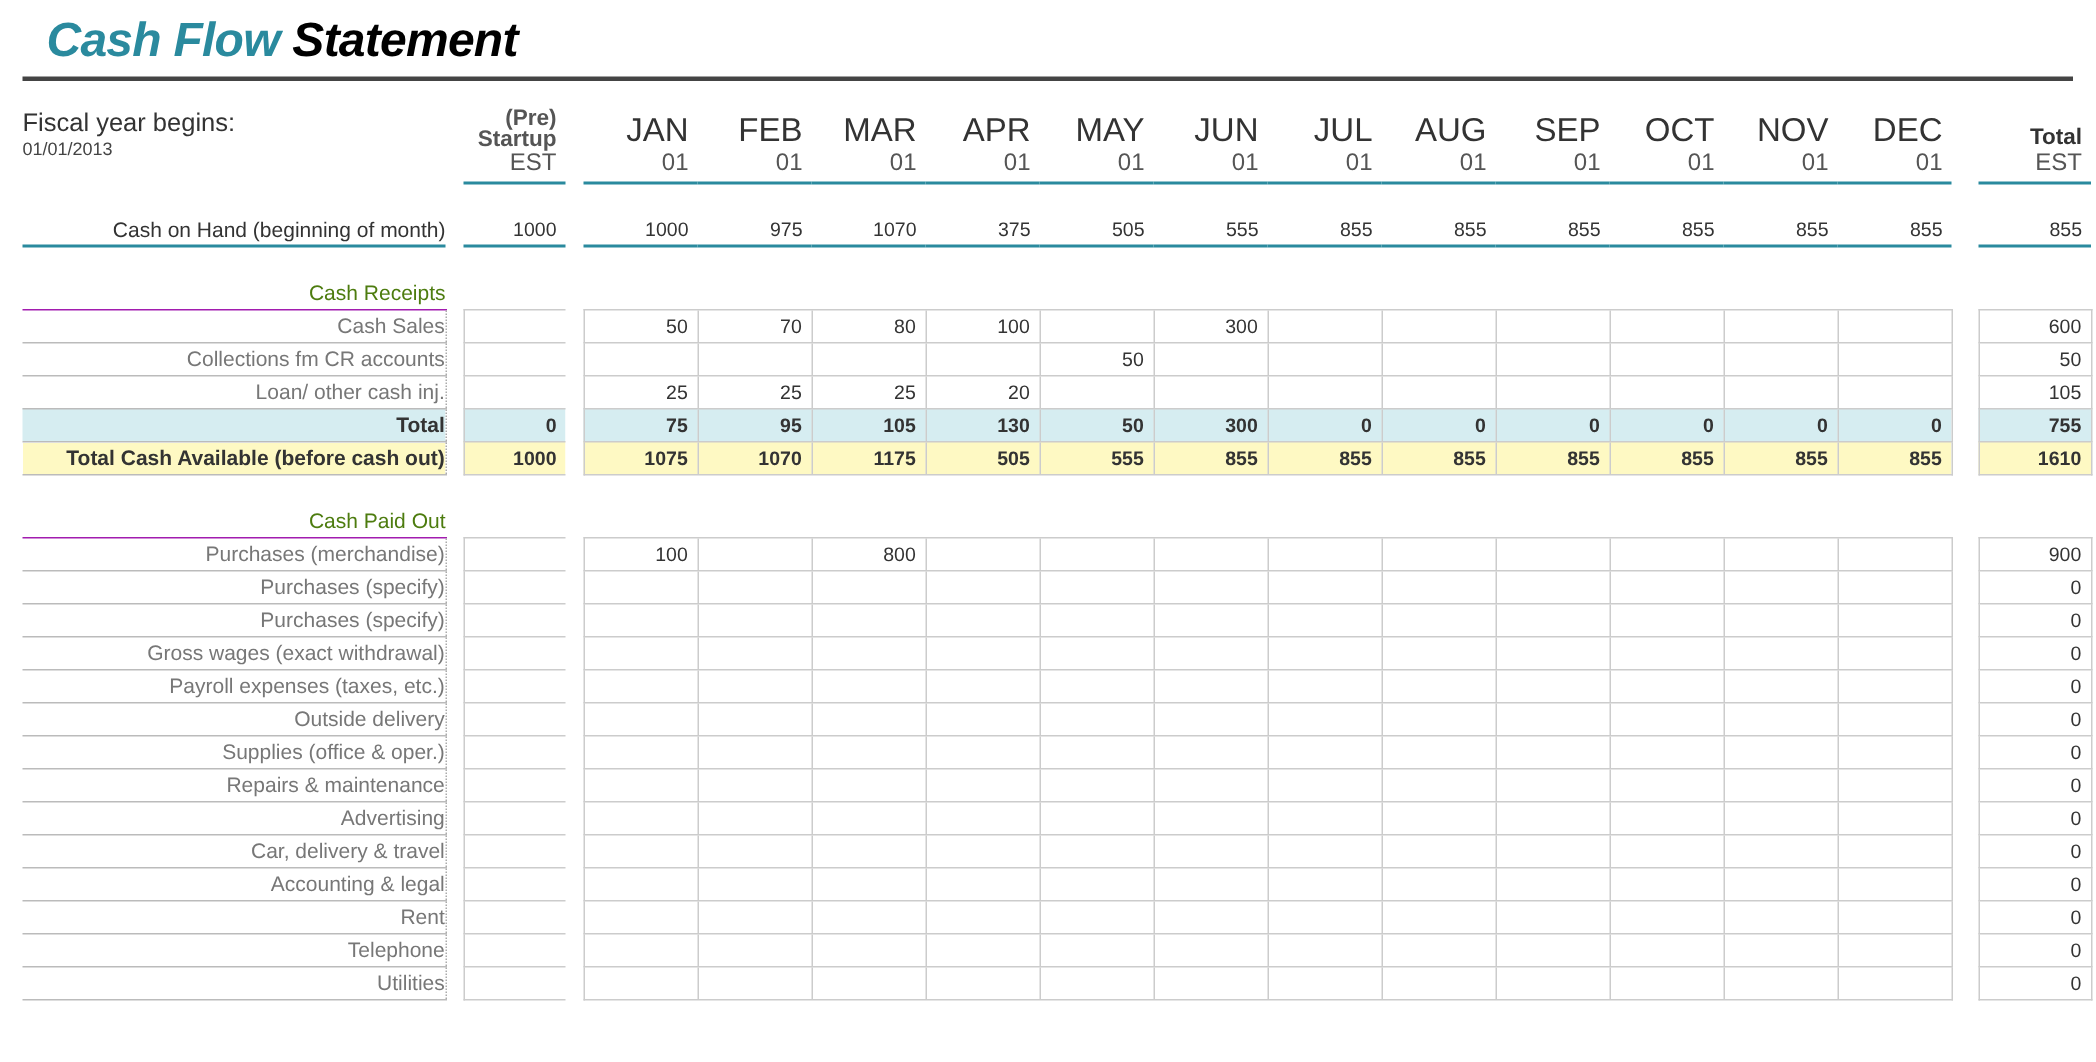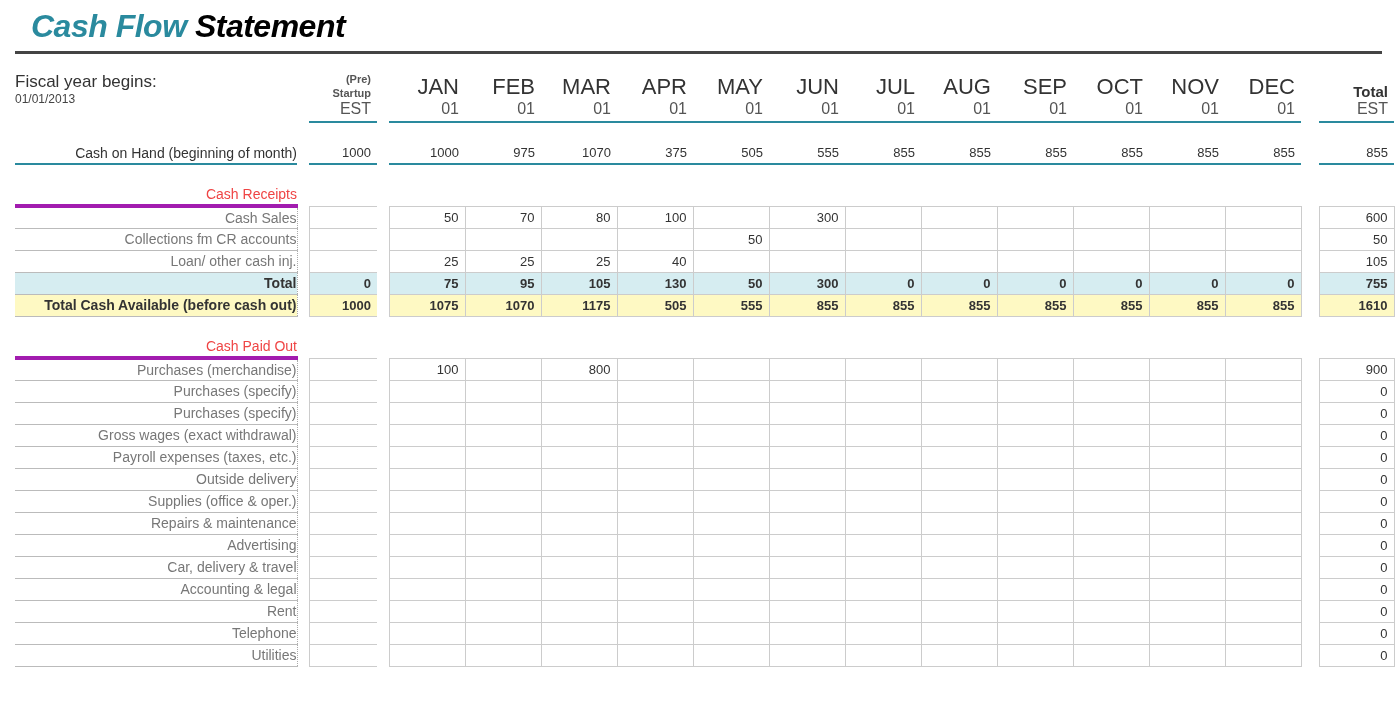--- a/index.html
+++ b/index.html
@@ -50,21 +50,21 @@
   }
   .fiscal-date { font-size: 12px; color: #444; }
   .hmonth {
     font-size: 22px;
     font-weight: normal;
     color: #333;
     text-align: right;
     padding-right: 6px;
   }
   .hpre {
-    font-size: 11px;
+    font-size: 15px;
     color: #555;
     text-align: right;
     line-height: 14px;
     padding-right: 6px;
   }
   .htotal {
     font-size: 15px;
     font-weight: bold;
     text-align: right;
     padding-right: 6px;
@@ -98,22 +98,22 @@
     color: #333;
     border-bottom: 1px solid #bbb;
   }
   tr.data td.rlabel.sub {
     padding-left: 8px;
     color: #777;
   }
   tr.data td.rlabel.bold { font-weight: bold; color:#333; }
   tr.data td.rlabel.section {
     font-size: 14px;
-    color: #ef4444;
-    border-bottom: 4px solid #a21caf;
+    color: #4d7c0f;
+    border-bottom: 1px solid #a21caf;
     padding-left: 0;
   }
   tr.coh td.rlabel {
     border-bottom: 2px solid #2a8a9e;
   }
   tr.coh td.num { border-bottom: 2px solid #2a8a9e; }
   tr.coh td.gap { border-bottom: none; }
 
   tr.grid td.num, tr.grid td.pre {
     border-left: 1px solid #ccc;
@@ -308,21 +308,21 @@
         <td class="num rcap">50</td>
       </tr>
       <tr class="data grid">
         <td class="rlabel sub labeldash">Loan/ other cash inj.</td>
         <td class="gap"></td>
         <td class="num pre"></td>
         <td class="gap"></td>
         <td class="num">25</td>
         <td class="num">25</td>
         <td class="num">25</td>
-        <td class="num">40</td>
+        <td class="num">20</td>
         <td class="num"></td>
         <td class="num"></td>
         <td class="num"></td>
         <td class="num"></td>
         <td class="num"></td>
         <td class="num"></td>
         <td class="num"></td>
         <td class="num rcap"></td>
         <td class="gap"></td>
         <td class="num rcap">105</td>

